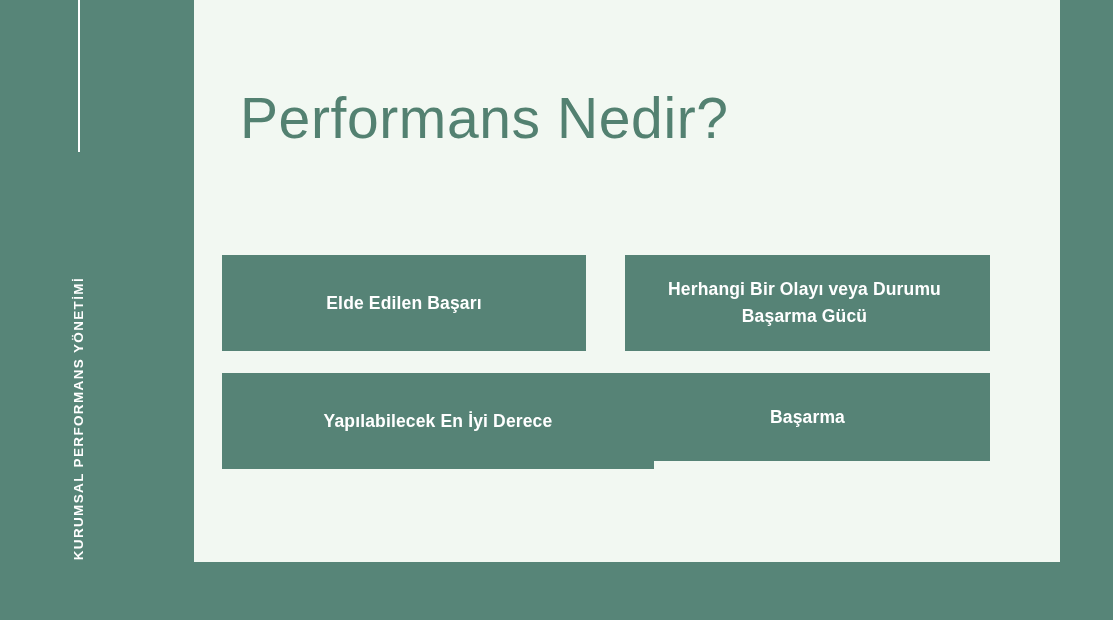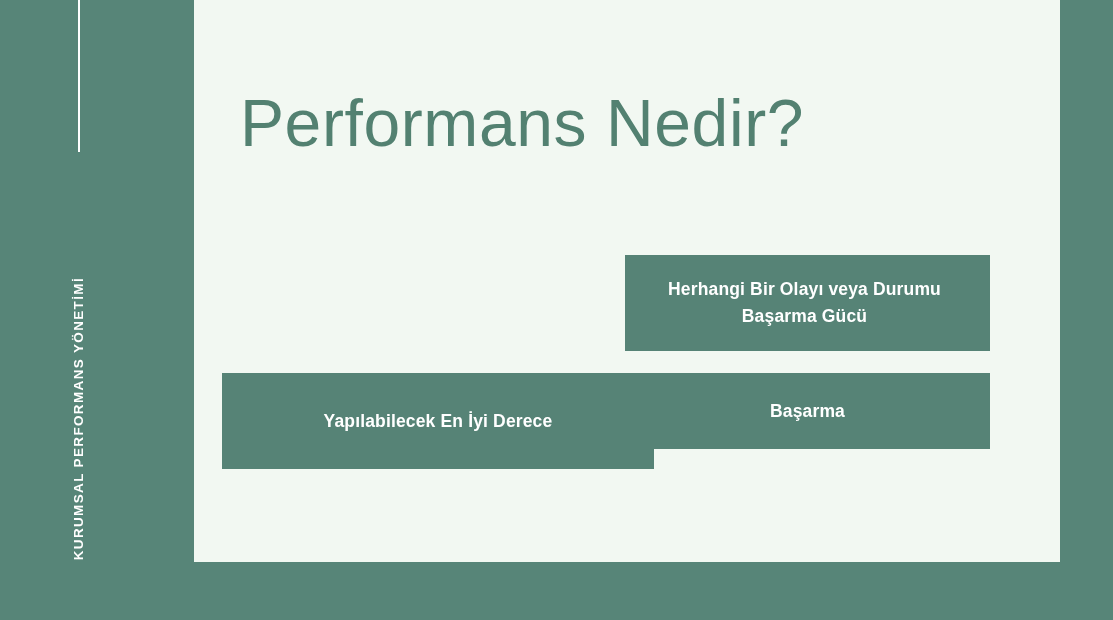--- a/index.html
+++ b/index.html
@@ -67,21 +67,21 @@
     width: 866px;
     height: 562px;
     background: #f2f8f2;
   }
 
   #slide-title {
     position: absolute;
     left: 46px;
     top: 86px;
     color: #538171;
-    font-size: 66px;
+    font-size: 57px;
     font-weight: 300;
     letter-spacing: 0.6px;
     line-height: 1.15;
     white-space: nowrap;
   }
 
   
   .concept-box {
     position: absolute;
     background: #568376;
@@ -97,38 +97,41 @@
     font-weight: 700;
     line-height: 1.52;
     text-align: center;
     letter-spacing: 0.15px;
   }
 
   
   #box-tl { left: 28px;  top: 255px; width: 364px; height: 96px; }
   #box-tr { left: 431px; top: 255px; width: 365px; height: 96px; padding-left: 12px; }
   #box-bl { left: 28px;  top: 373px; width: 432px; height: 96px; }
-  #box-br { left: 431px; top: 373px; width: 365px; height: 76px; }
+  #box-br { left: 431px; top: 373px; width: 365px; height: 88px; }
 </style>
 </head>
 <body>
 
 <div id="slide">
 
   <div id="sidebar">
     <div id="rail-line"></div>
     <div id="rail-label">
       <span>KURUMSAL PERFORMANS YÖNETİMİ</span>
     </div>
   </div>
 
   <div id="panel">
 
     <div id="slide-title">Performans Nedir?</div>
 
+    <div class="concept-box" id="box-tl">
+      <div class="box-text">Elde Edilen Başarı</div>
+    </div>
 
     <div class="concept-box" id="box-tr">
       <div class="box-text">Herhangi Bir Olayı veya Durumu Başarma Gücü</div>
     </div>
 
     <div class="concept-box" id="box-bl">
       <div class="box-text">Yapılabilecek En İyi Derece</div>
     </div>
 
     <div class="concept-box" id="box-br">

